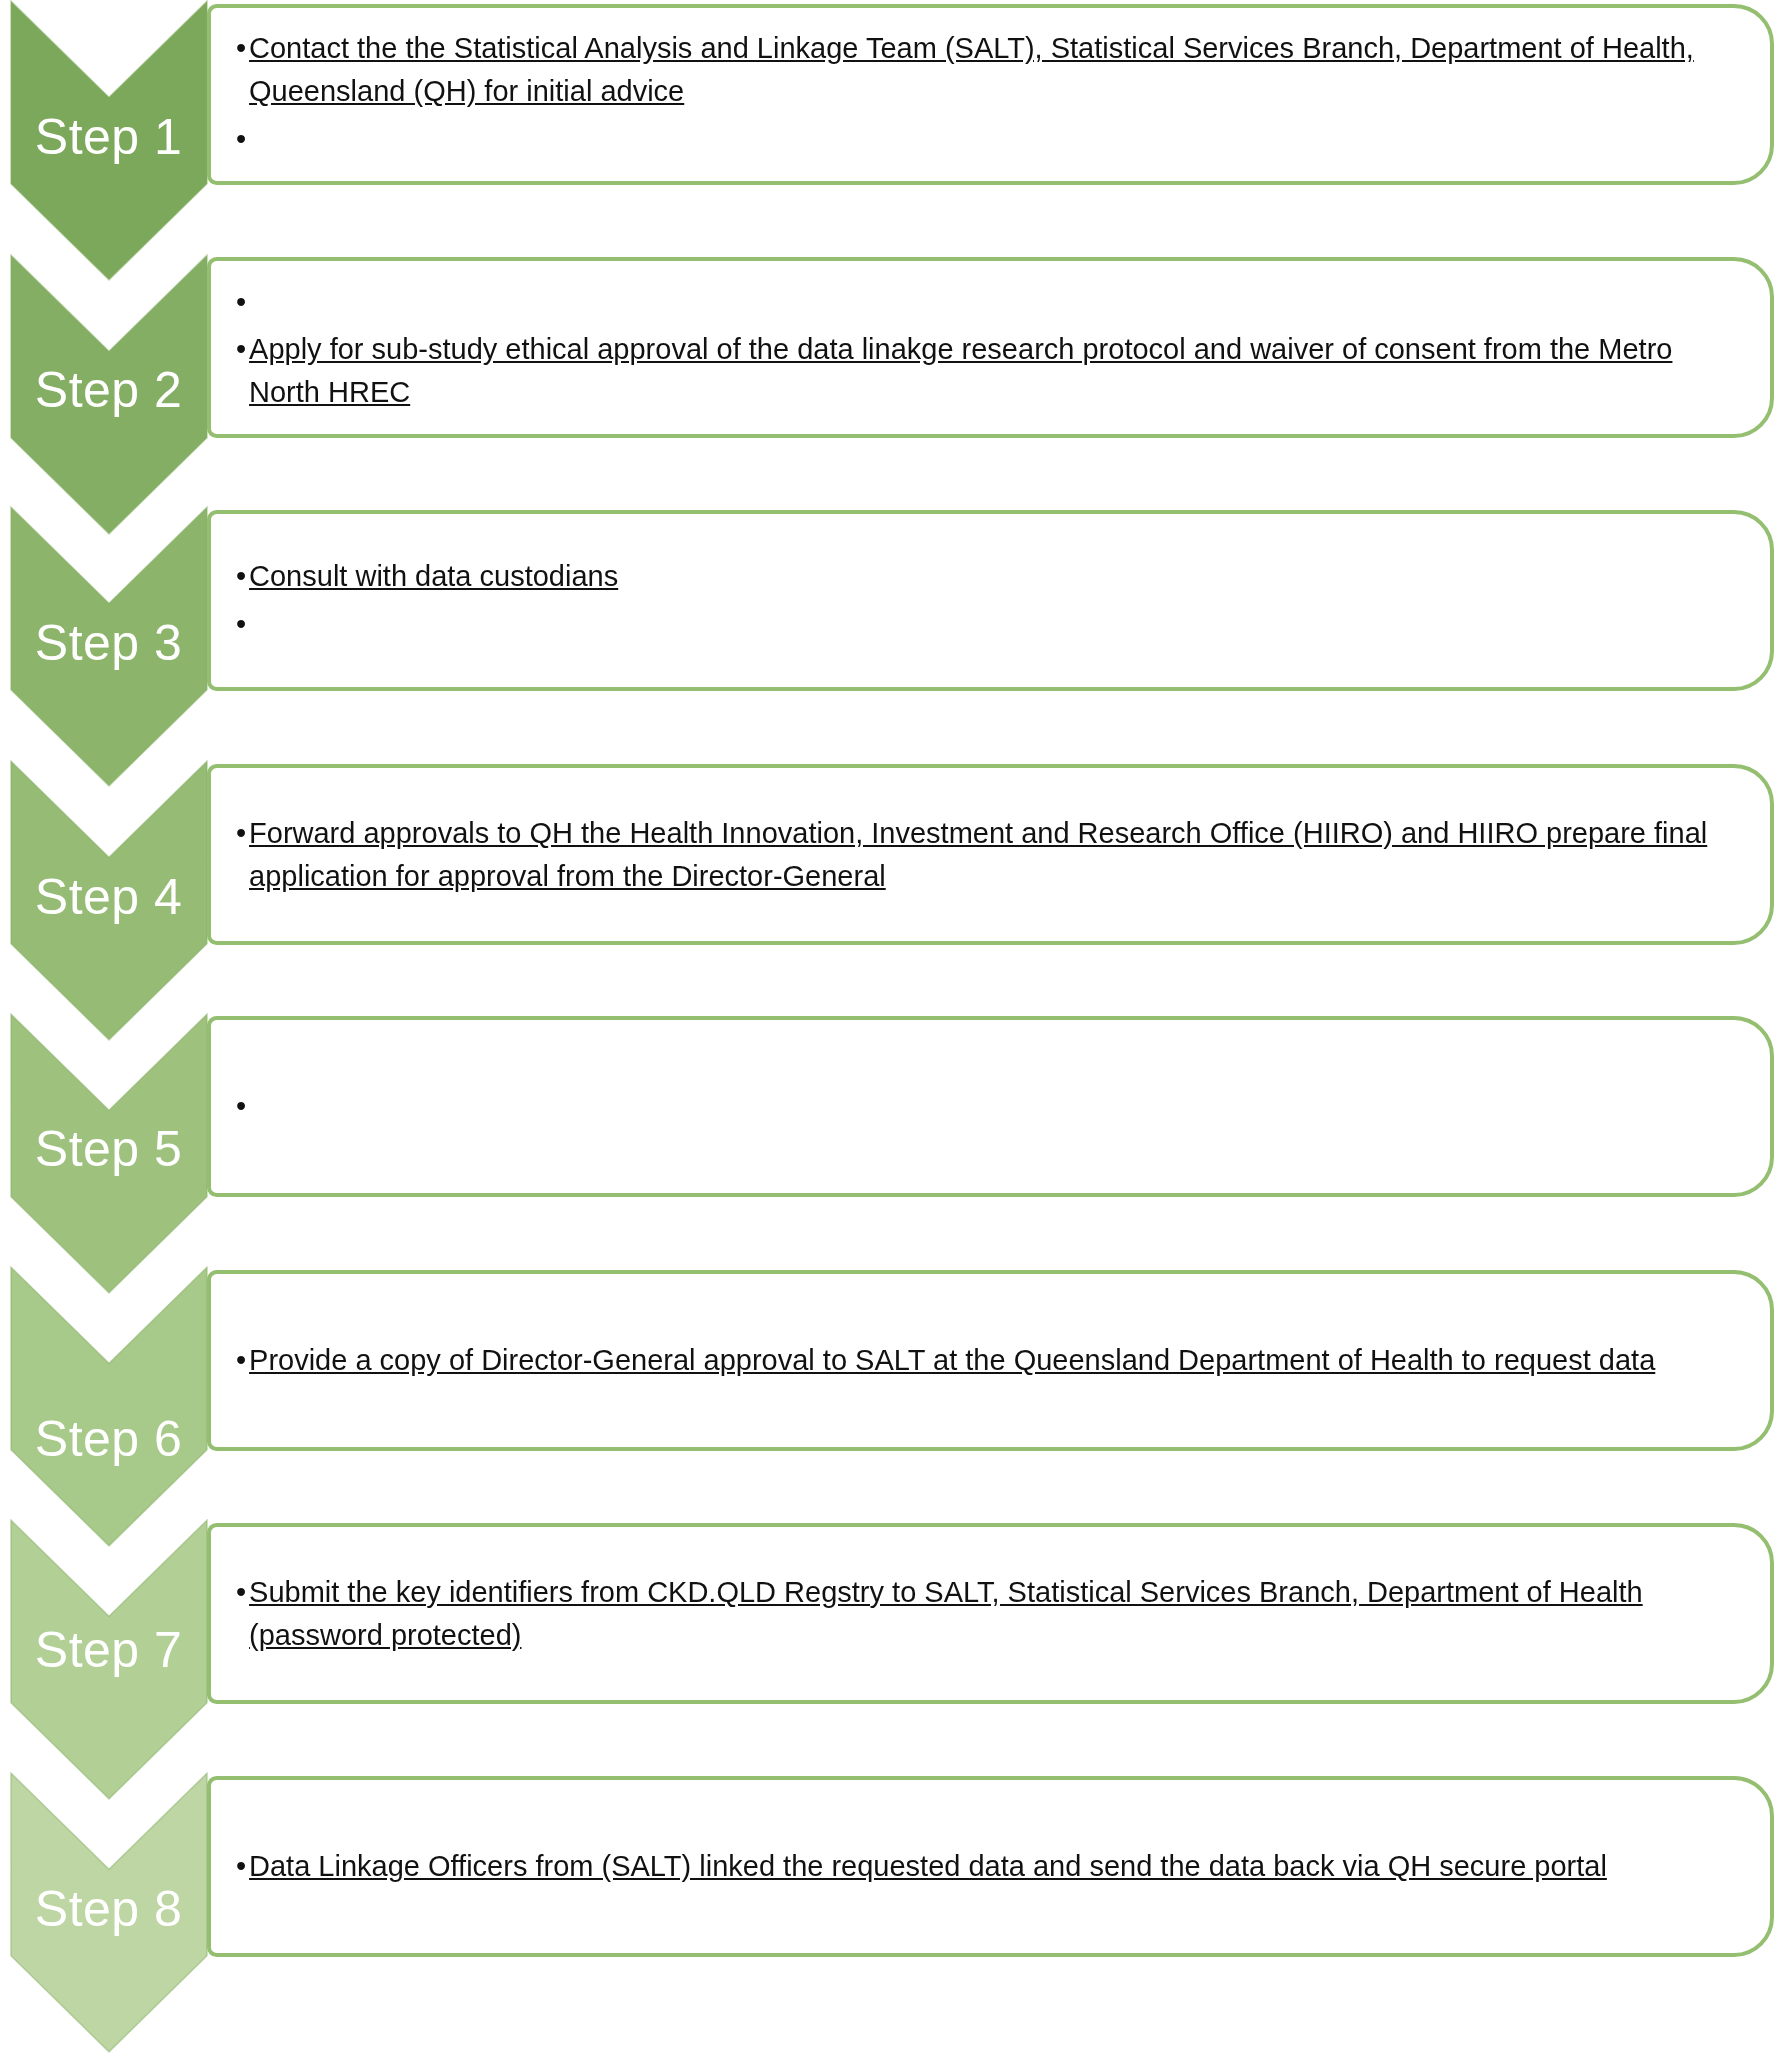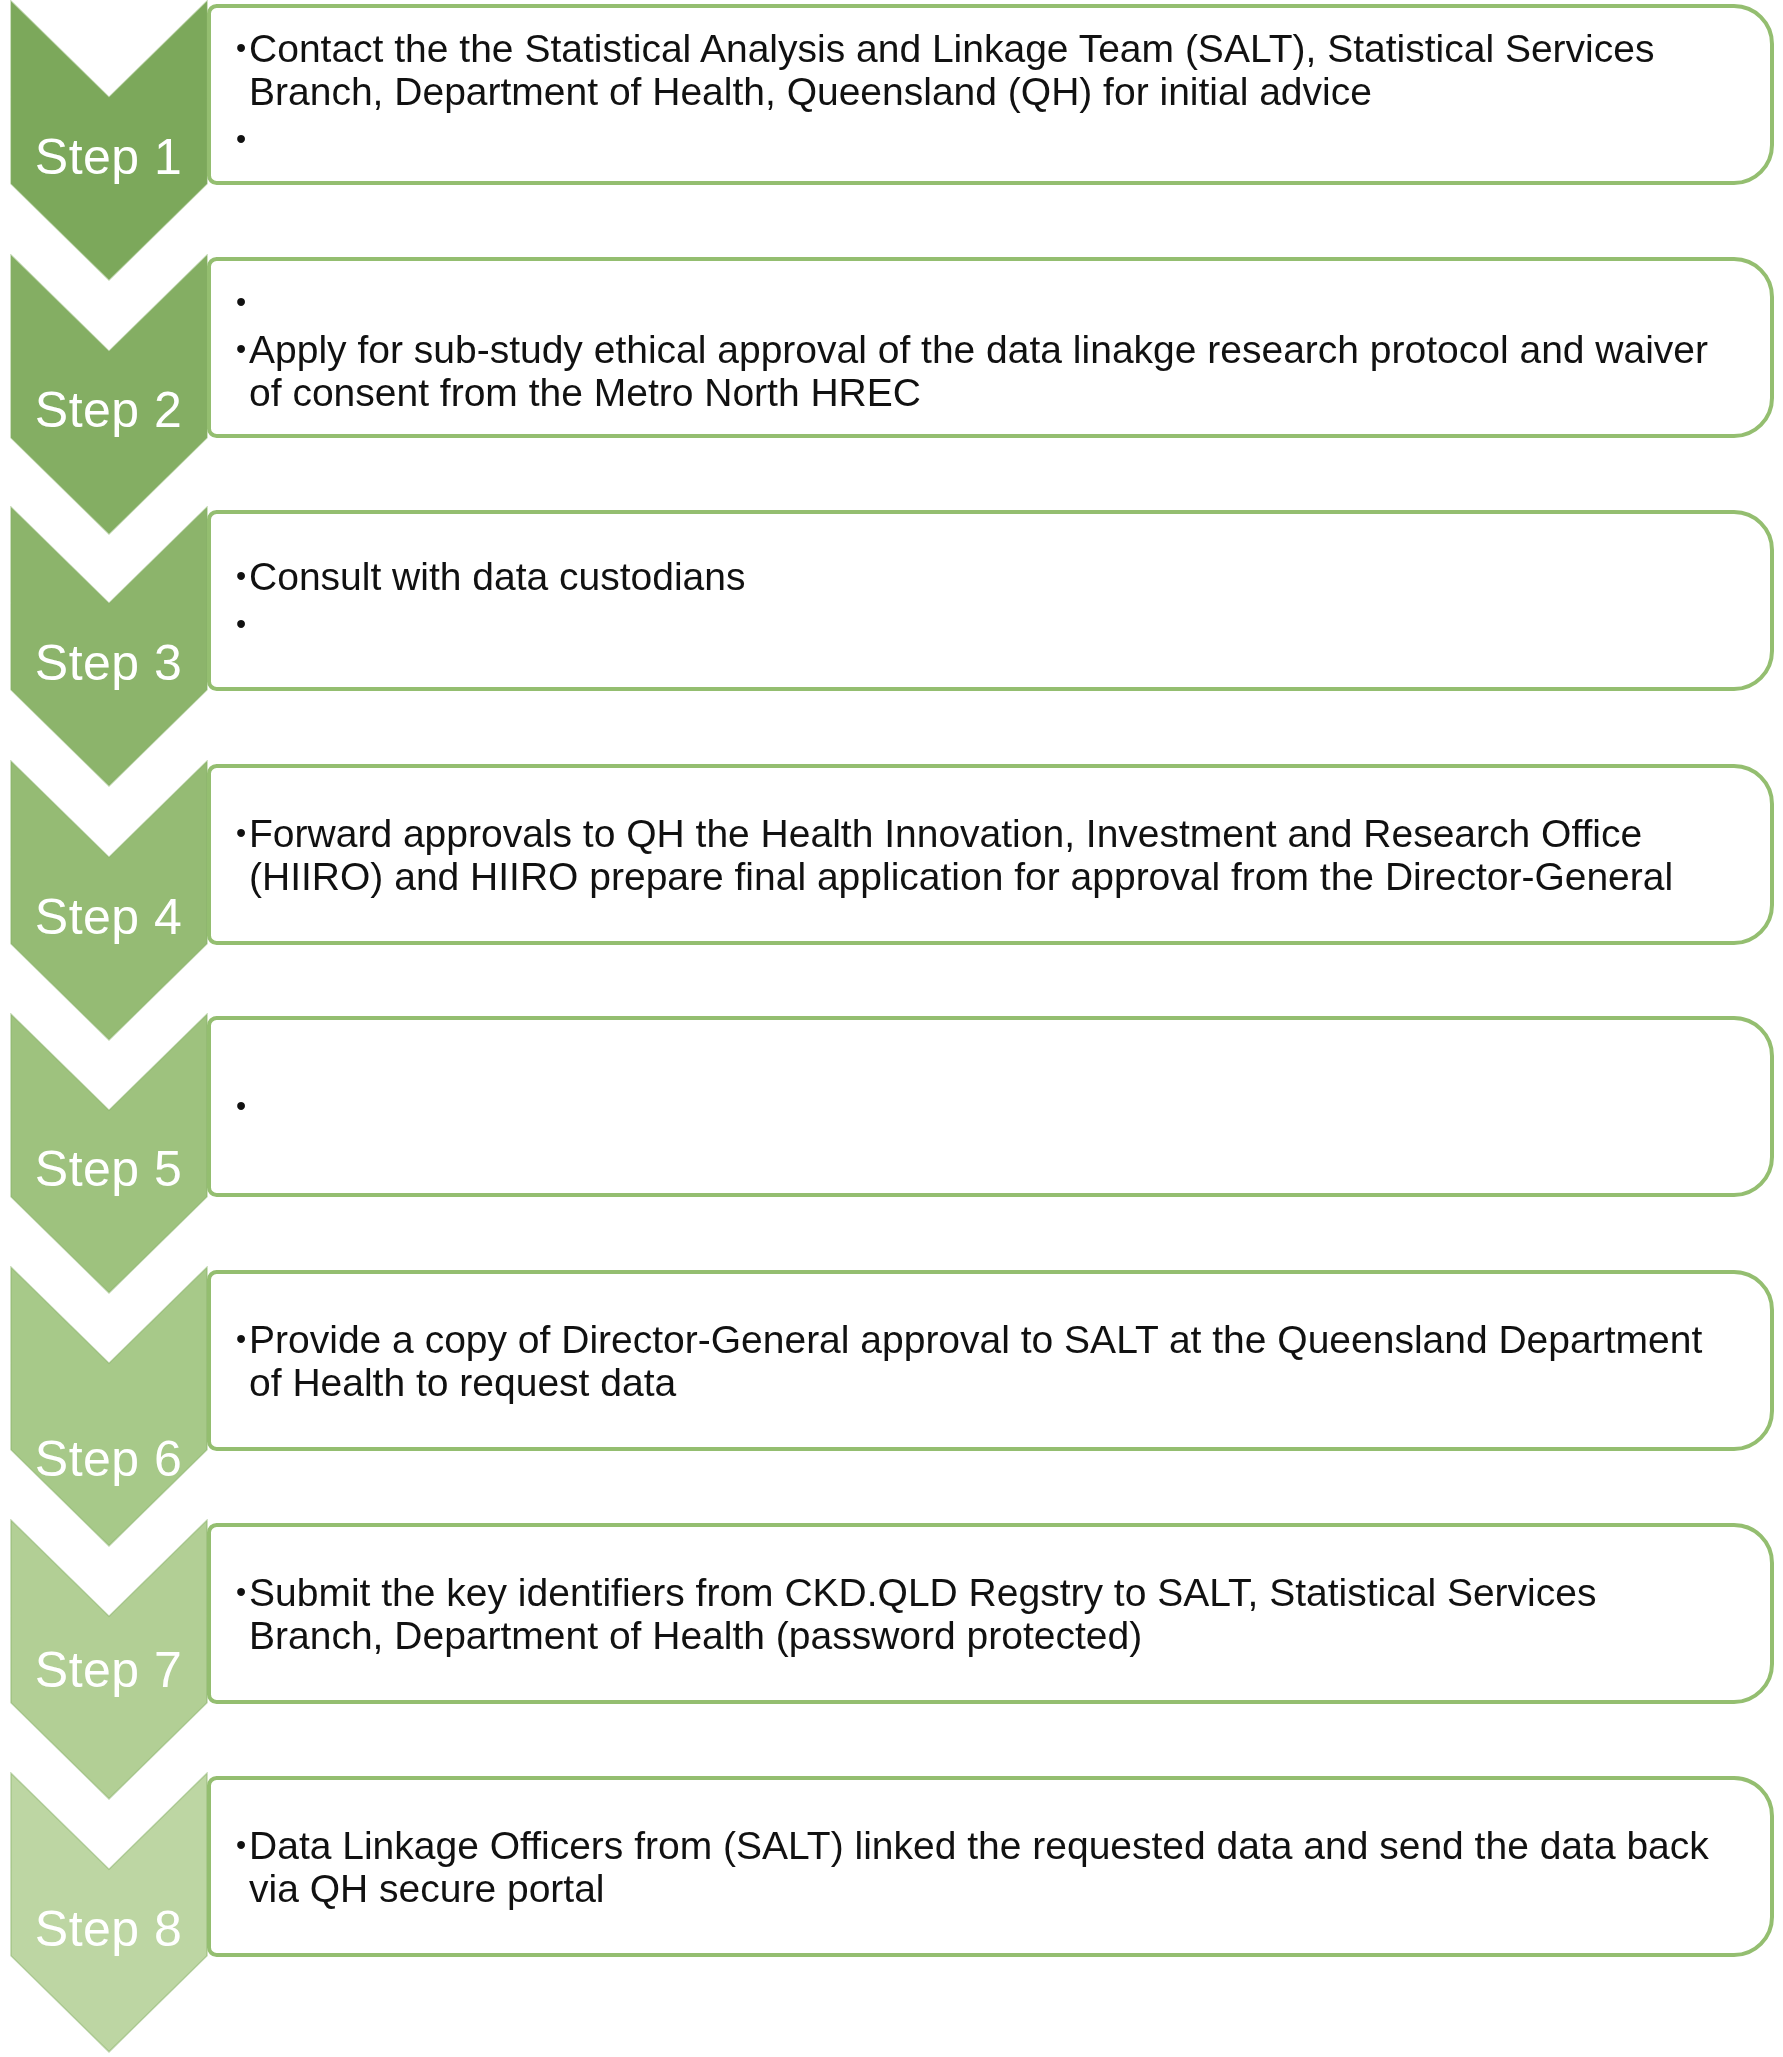--- a/index.html
+++ b/index.html
@@ -19,21 +19,20 @@
   }
   .step-label{
     position:absolute;
     left:9.6px;
     width:198px;
     text-align:center;
     font-size:50px;
     line-height:58px;
     color:var(--step-text,#ffffff);
     letter-spacing:0.5px;
-    margin-top:20px;
   }
   .step-box{
     position:absolute;
     left:207px;
     width:1567px;
     height:181px;
     box-sizing:border-box;
     background:#ffffff;
     border:4.8px solid var(--box-border,#94BE70);
     border-radius:9.6px 40px 40px 9.6px;
@@ -48,23 +47,24 @@
     align-items:flex-start;
   }
   .bullet{
     font-size:29px;
     line-height:43px;
     color:var(--body-text,#111111);
     margin-right:2.9px;
     flex:0 0 auto;
   }
   .bullet-text{
-    font-size:39px;
+    font-size:29px;
     line-height:43px;
     color:var(--body-text,#111111);
+    text-decoration:underline;
   }
 </style>
 </head>
 <body>
 
 <div class="canvas">
 
   <svg class="chevron" style="top:0px" viewBox="0 0 206 292">
     <polygon points="1,1 103,101 205,1 205,191 103,291 1,191" stroke-width="1.5" stroke-opacity="0.5" fill="#7CA85B" stroke="#86B066"></polygon>
   </svg>

